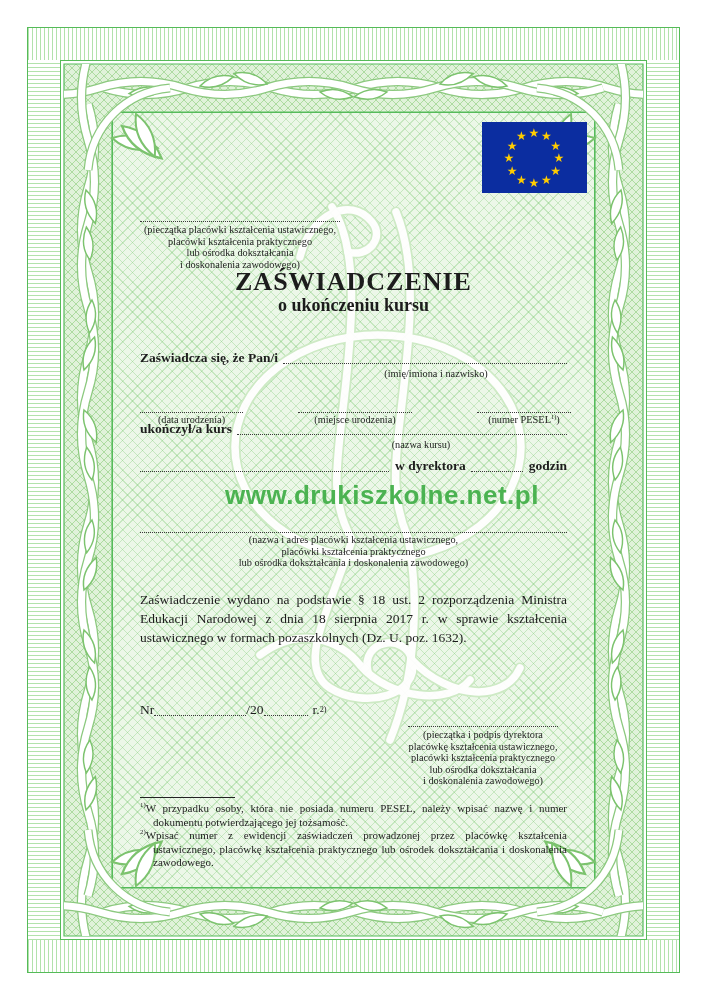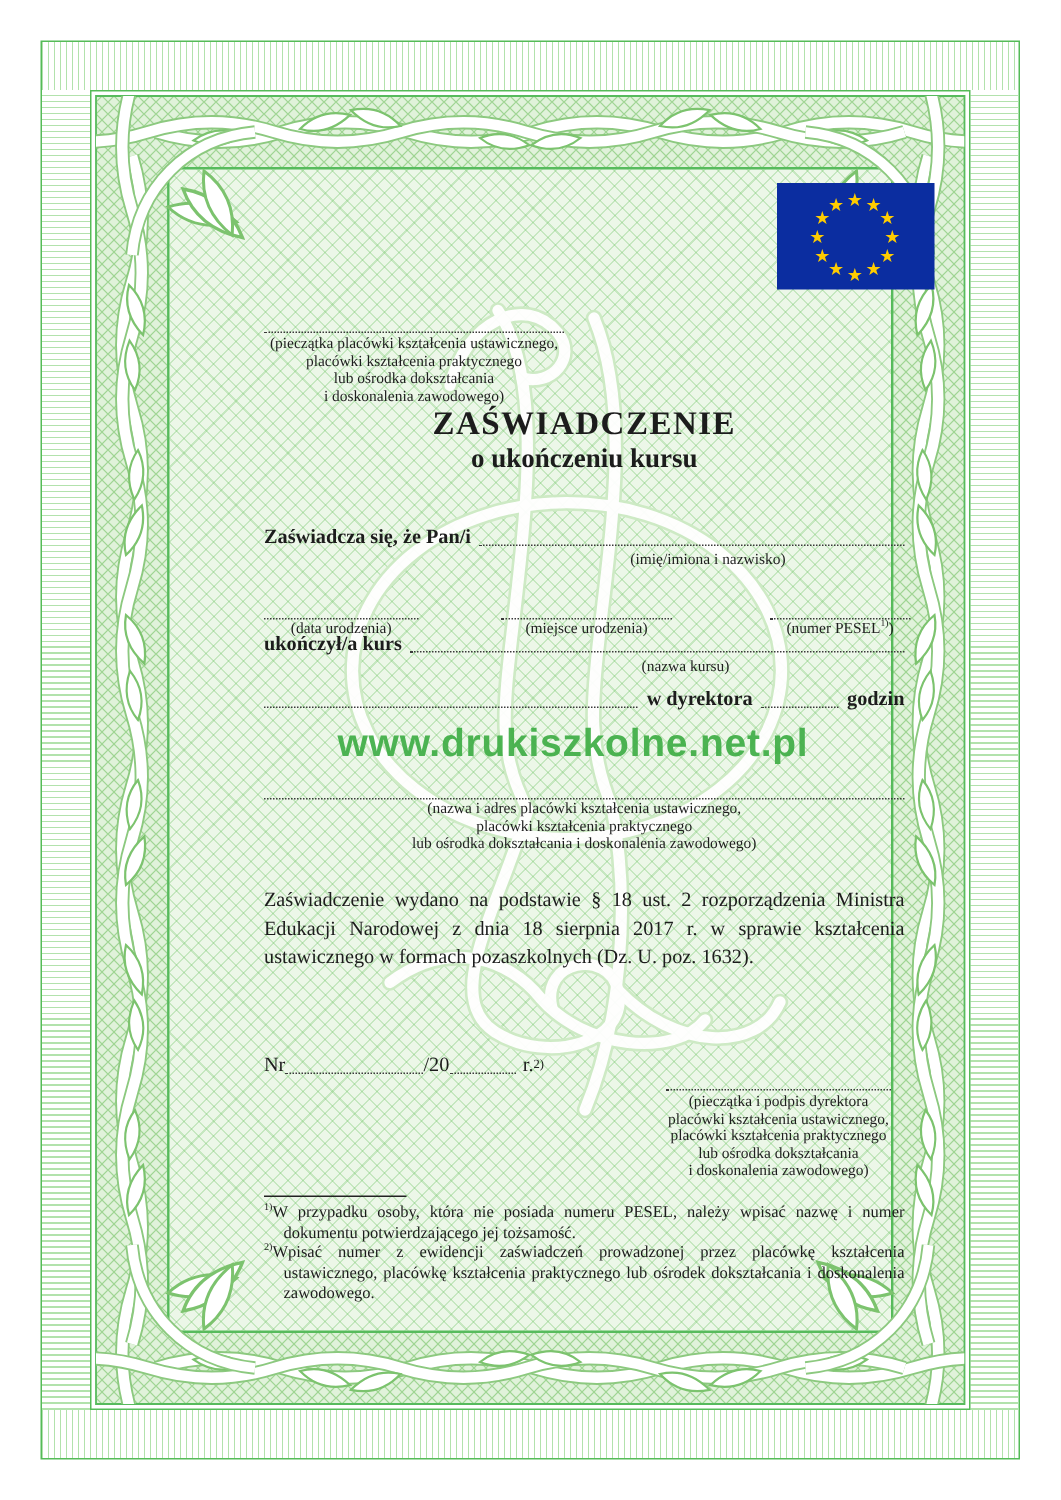--- a/index.html
+++ b/index.html
@@ -23,35 +23,35 @@
 
   
   .content-bg{position:absolute;inset:112px;z-index:0;background-color:#ecf7e8;
     background-image:
       repeating-linear-gradient(45deg,rgba(110,195,100,.30) 0 1px,rgba(0,0,0,0) 1px 7px),
       repeating-linear-gradient(135deg,rgba(110,195,100,.30) 0 1px,rgba(0,0,0,0) 1px 7px);
     border:1px solid #55bb58;}
 
   
   .content{position:absolute;left:113px;top:113px;width:481px;height:774px;z-index:3;
-           font-size:13.5px;margin-left:36px;}
+           font-size:13.5px;}
   .abs{position:absolute;}
   .row{position:absolute;left:27px;right:27px;display:flex;align-items:flex-end;height:17px;}
   .row .lbl{white-space:nowrap;padding-right:5px;font-weight:bold;}
   .dots{flex:1;border-bottom:1.4px dotted #3a3a3a;height:14px;margin-bottom:2px;}
   .dots.fixed{flex:none;}
   .line{border-bottom:1.4px dotted #3a3a3a;}
   .cap{font-size:10.3px;line-height:11.5px;color:#1e1e1e;text-align:center;}
   sup{font-size:62%;vertical-align:super;line-height:0;}
 
   .stamp{position:absolute;top:101px;left:27px;width:200px;}
   .stamp .line{height:7px;margin-bottom:2px;}
 
   .titleblock{position:absolute;top:157px;left:0;right:0;text-align:center;}
-  .title{font-size:22px;font-weight:bold;letter-spacing:1px;line-height:24px;}
+  .title{font-size:26px;font-weight:bold;letter-spacing:1px;line-height:24px;}
   .subtitle{font-size:18px;font-weight:bold;line-height:20px;margin-top:1px;}
 
   .col{position:absolute;top:288px;}
   .col .line{height:11px;}
   .col .cap{white-space:nowrap;margin-top:1px;}
 
   .legal{position:absolute;top:477px;left:27px;right:27px;text-align:justify;line-height:19px;}
 
   .place{position:absolute;top:531px;left:0;right:0;}
   .place .line{width:162px;height:7px;margin:0 auto 2px auto;}
@@ -250,21 +250,21 @@
       <span class="dots fixed" style="width:92px"></span>
       <span class="lbl" style="padding-right:0">/20</span>
       <span class="dots fixed" style="width:44px"></span>
       <span class="lbl" style="padding-left:5px;padding-right:0">r.</span>
       <sup style="margin-bottom:8px">2)</sup>
     </div>
 
     <div class="sig">
       <div class="line"></div>
       <div class="cap">(pieczątka i podpis dyrektora</div>
-      <div class="cap">placówki kształcenia ustawicznego,</div>
+      <div class="cap">placówkę kształcenia ustawicznego,</div>
       <div class="cap">placówki kształcenia praktycznego</div>
       <div class="cap">lub ośrodka dokształcania</div>
       <div class="cap">i doskonalenia zawodowego)</div>
     </div>
 
     <div class="foot-rule"></div>
     <div class="footnotes">
       <div class="footnote"><sup>1)</sup><span>W przypadku osoby, która nie posiada numeru PESEL, należy wpisać nazwę i numer dokumentu potwierdzającego jej tożsamość.</span></div>
       <div class="footnote"><sup>2)</sup><span>Wpisać numer z ewidencji zaświadczeń prowadzonej przez placówkę kształcenia ustawicznego, placówkę kształcenia praktycznego lub ośrodek dokształcania i doskonalenia zawodowego.</span></div>
     </div>

